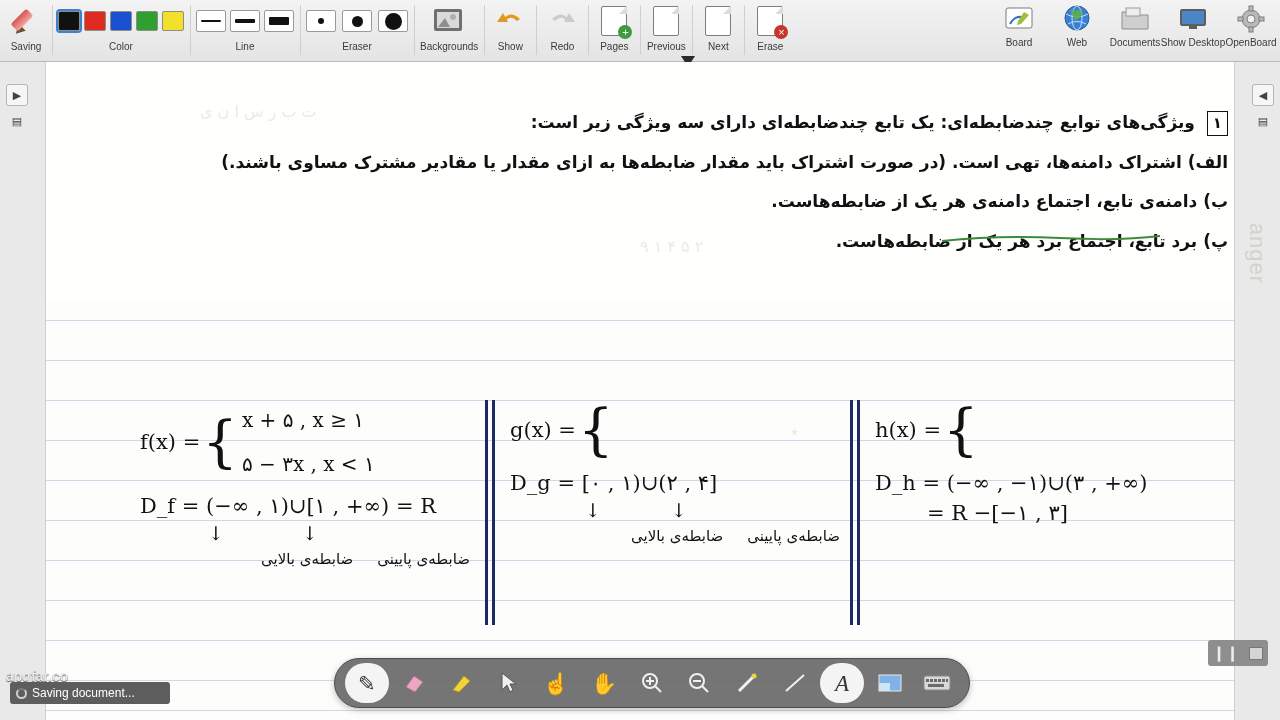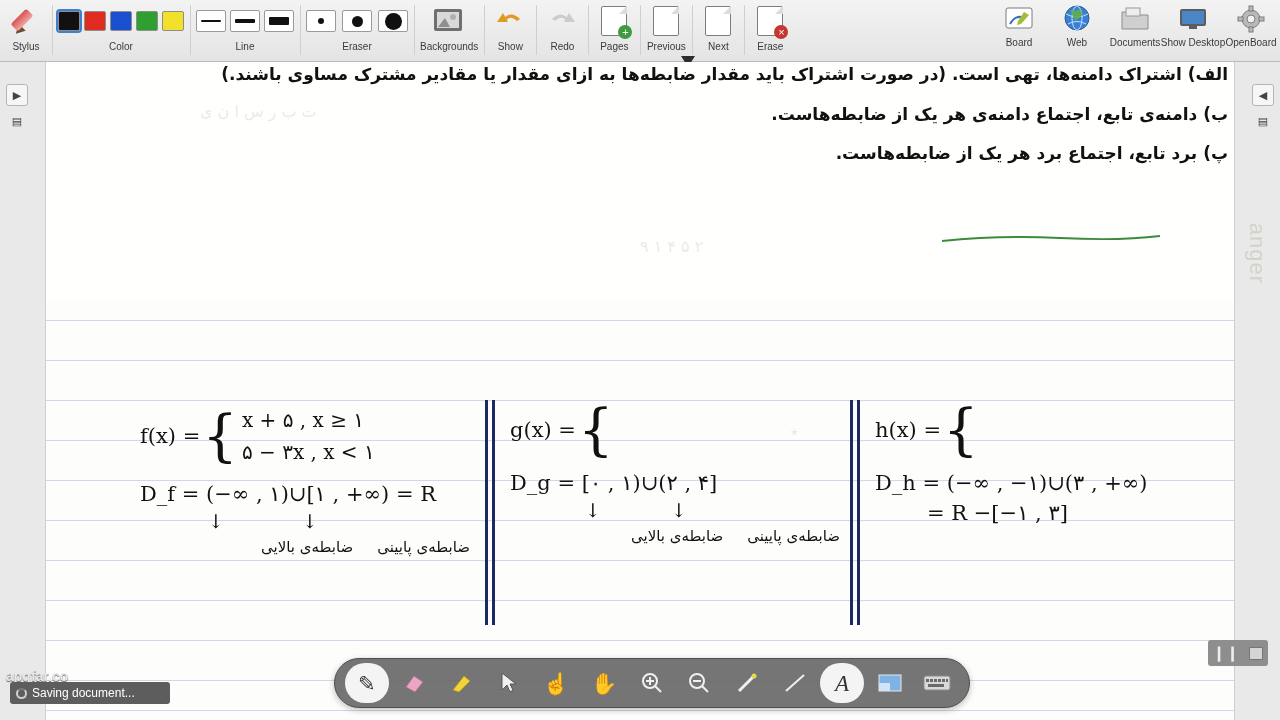--- a/index.html
+++ b/index.html
@@ -158,21 +158,21 @@
     position: absolute; left: 60px; top: 330px;
     width: 1170px; height: 240px;
   }
   .mcol { position: absolute; top: 16px; font-family: "DejaVu Serif", serif; color: #111; }
   .mcol .mline { font-size: 21px; white-space: nowrap; }
   .brace-wrap { display: inline-flex; align-items: center; }
   .brace {
     font-size: 56px; line-height: 0.8; font-family: "DejaVu Serif", serif;
     margin: 0 4px 0 2px;
   }
-  .cases { display: inline-flex; flex-direction: column; gap: 8px; }
+  .cases { display: inline-flex; flex-direction: column; gap: 20px; }
   .cases span { font-size: 20px; white-space: nowrap; }
   .dom { font-size: 21px; margin-top: 18px; white-space: nowrap; }
   .arrows { display: flex; font-size: 19px; color: #111; margin-top: 4px; }
   .caption {
     direction: rtl; font-family: "DejaVu Sans", sans-serif;
     font-size: 15px; color: #111; margin-top: 6px; white-space: nowrap;
   }
   .divider {
     position: absolute; top: 8px; width: 10px; height: 225px;
     border-left: 3px solid #1b2a63; border-right: 3px solid #1b2a63;
@@ -251,21 +251,21 @@
 
     <div class="tgroup">
       <div class="row">
         <div class="tbtn">
           <div class="pen-ico">
               <div class="nib"></div>
               <div class="body"></div>
             </div>
         </div>
       </div>
-      <div class="glabel">Stylus</div>
+      <div class="glabel">Saving</div>
     </div>
 
     <div class="tgroup">
       <div class="row">
         <div class="swatches">
           <div class="sw sel" style="background:#111111"></div>
           <div class="sw" style="background:#e02b20"></div>
           <div class="sw" style="background:#1a4fd0"></div>
           <div class="sw" style="background:#2fa02f"></div>
           <div class="sw" style="background:#f2e02a"></div>
@@ -472,20 +472,24 @@
     <div class="tabbtn" style="right:6px;top:22px">◀</div>
     <div class="tabbtn" style="right:6px;top:48px;border:none;background:transparent">▤</div>
 
     <div class="ghost" style="left:200px;top:40px;">ت ب ر س ا ن ی</div>
     <div class="ghost" style="left:640px;top:175px;">۹ ۱ ۴ ۵ ۲</div>
     <div class="ghost" style="left:790px;top:360px;">٭</div>
 
     <div class="watermark">anger</div>
 
     <div class="farsi">
+      <div class="line" style="margin-top:48px">
+        <span class="num-box">۱</span>
+        <span>ویژگی‌های توابع چندضابطه‌ای: یک تابع چندضابطه‌ای دارای سه ویژگی زیر است:</span>
+      </div>
       <div class="line">الف) اشتراک دامنه‌ها، تهی است. (در صورت اشتراک باید مقدار ضابطه‌ها به ازای مقدار یا مقادیر مشترک مساوی باشند.)</div>
       <div class="line">ب) دامنه‌ی تابع، اجتماع دامنه‌ی هر یک از ضابطه‌هاست.</div>
       <div class="line">پ) برد تابع، اجتماع برد هر یک از ضابطه‌هاست.</div>
     </div>
 
     <svg class="underline-green" viewBox="0 0 222 10" preserveAspectRatio="none">
       <path d="M2 7 Q 60 1 120 4 T 220 2" stroke="#3c8b3c" stroke-width="2" fill="none"></path>
     </svg>
 
     <div class="mathrow">

